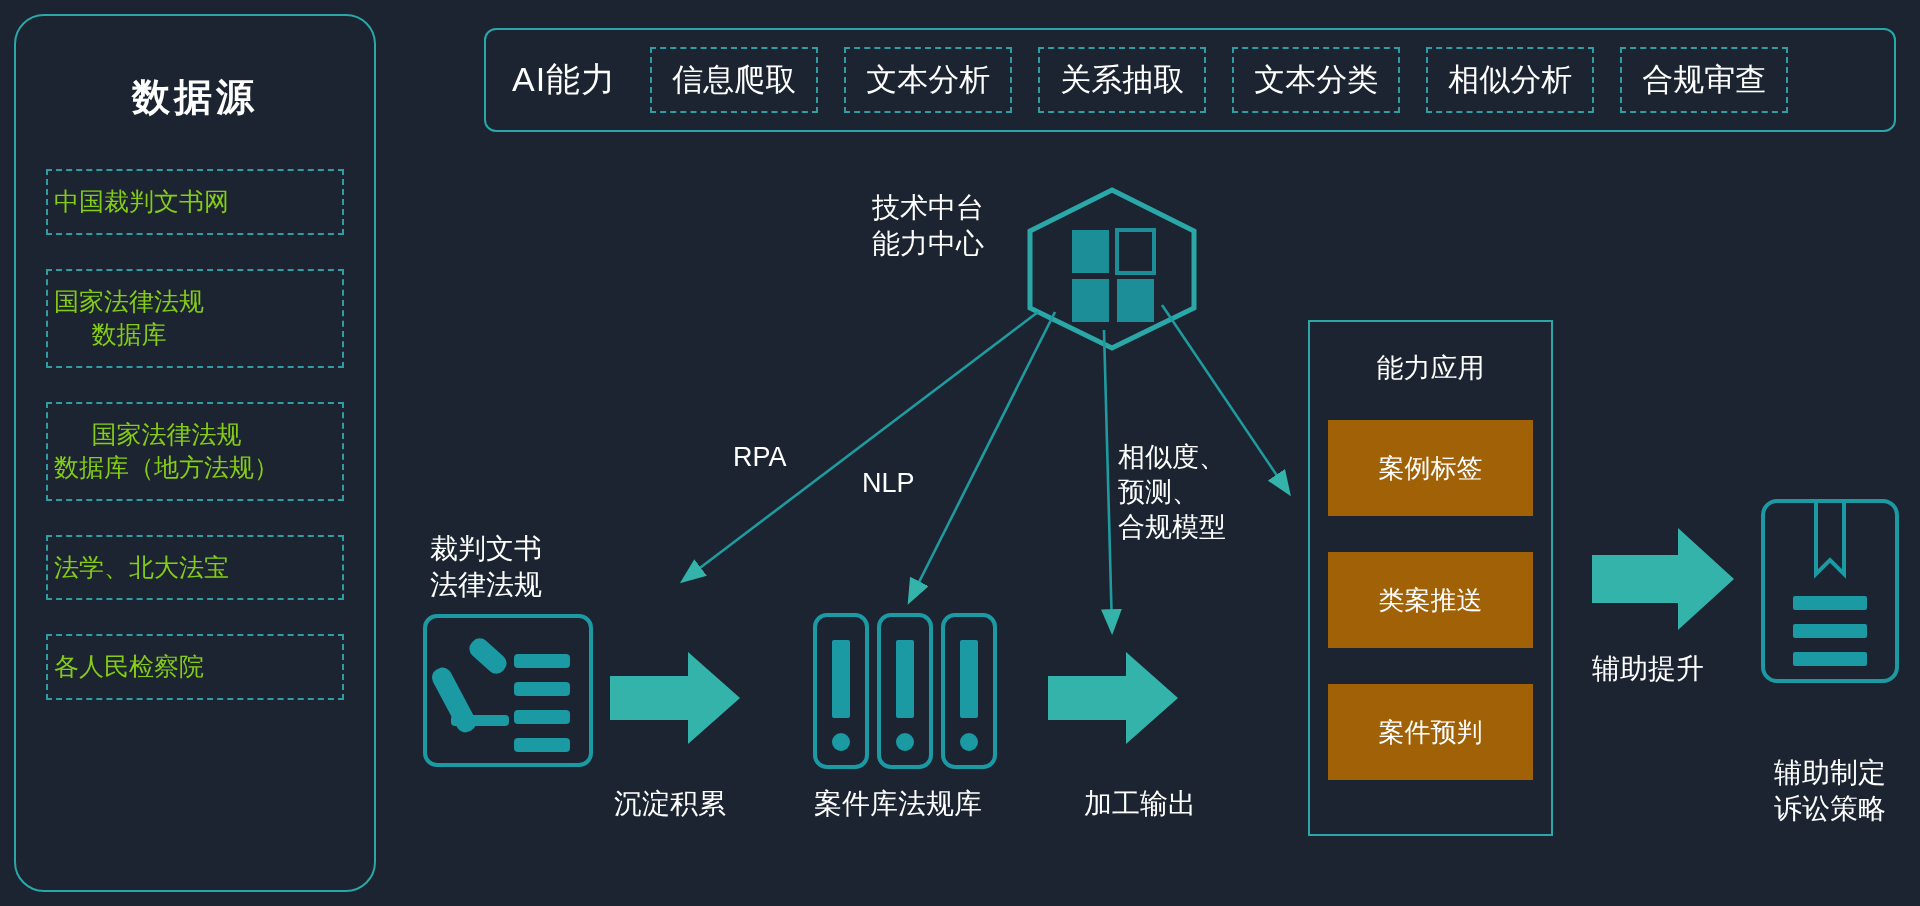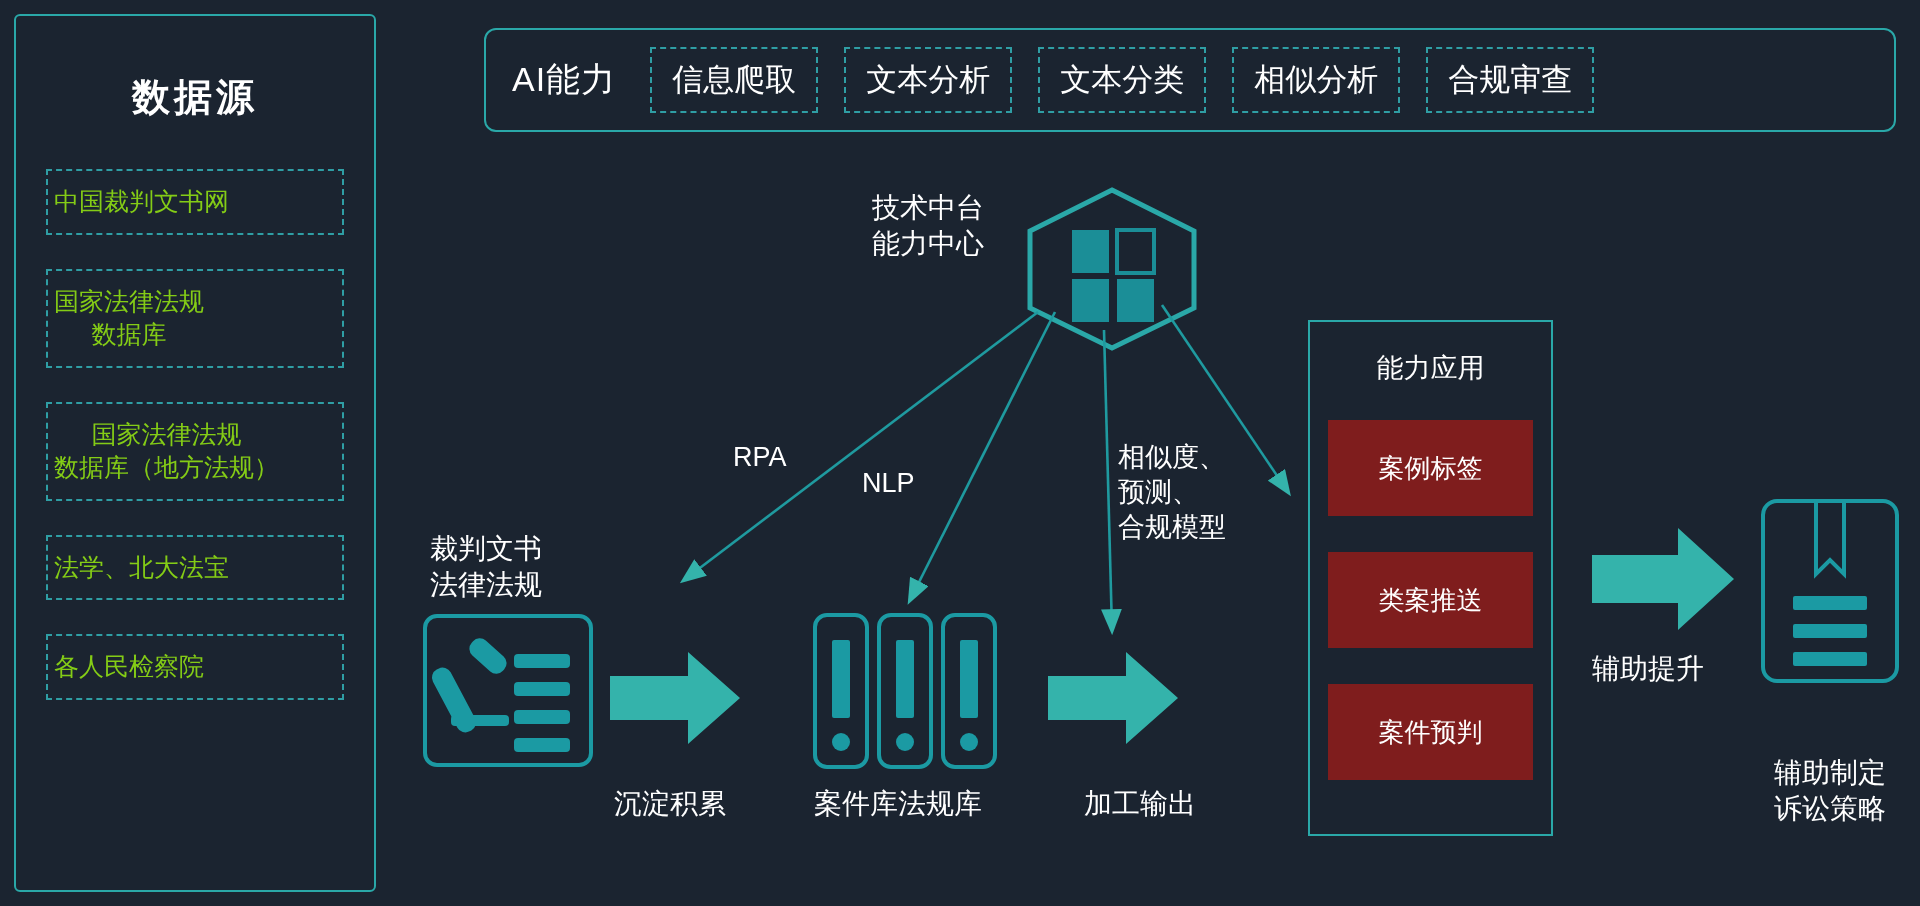--- a/index.html
+++ b/index.html
@@ -16,21 +16,21 @@
     height: 906px;
     background: #1b2430;
   }
 
   
   .sidebar {
     position: absolute;
     left: 14px; top: 14px;
     width: 362px; height: 878px;
     border: 2px solid #2aa8a8;
-    border-radius: 6px;
+    border-radius: 30px;
     padding: 28px 30px 22px 30px;
   }
   .sidebar-title {
     color: #ffffff;
     font-size: 38px;
     font-weight: bold;
     text-align: center;
     letter-spacing: 4px;
     margin-top: 28px;
     margin-bottom: 46px;
@@ -125,21 +125,21 @@
     padding: 16px 18px;
   }
   .cap-title {
     color: #ffffff;
     font-size: 27px;
     text-align: center;
     margin-top: 12px;
     margin-bottom: 34px;
   }
   .cap-chip {
-    background: #7f1d1d;
+    background: #a16207;
     color: #ffffff;
     font-size: 26px;
     text-align: center;
     height: 96px;
     display: flex;
     align-items: center;
     justify-content: center;
     margin-bottom: 36px;
   }
 
@@ -185,20 +185,21 @@
     </div>
     <div class="ds-item">
       <span>各人民检察院</span>
     </div>
   </div>
 
   <div class="aibar">
     <div class="aibar-title">AI能力</div>
     <div class="ai-chip">信息爬取</div>
     <div class="ai-chip">文本分析</div>
+    <div class="ai-chip">关系抽取</div>
     <div class="ai-chip">文本分类</div>
     <div class="ai-chip">相似分析</div>
     <div class="ai-chip">合规审查</div>
   </div>
 
   <div class="hex-label ml" style="white-space: pre-line;">技术中台
 能力中心</div>
 
   <div class="hexagon">
     <svg width="180" height="166" viewBox="0 0 180 166">

